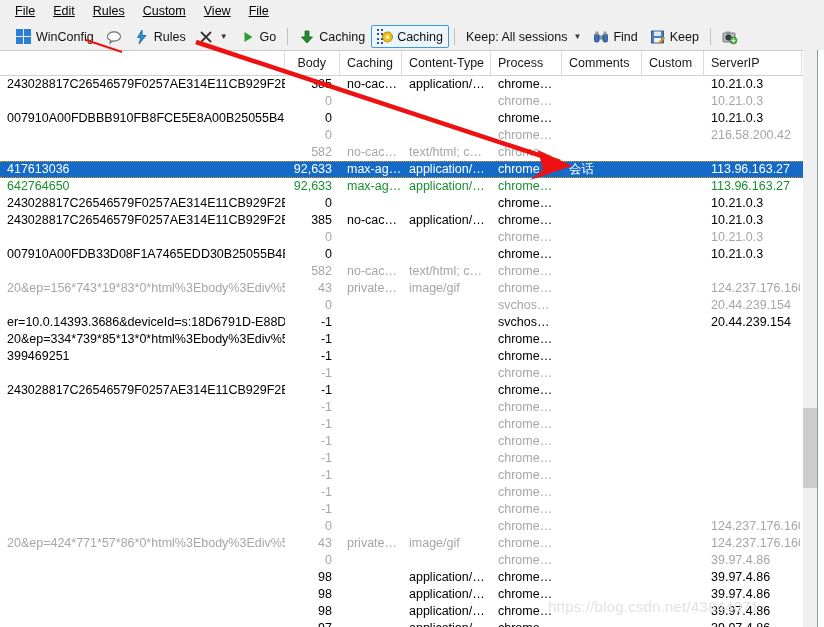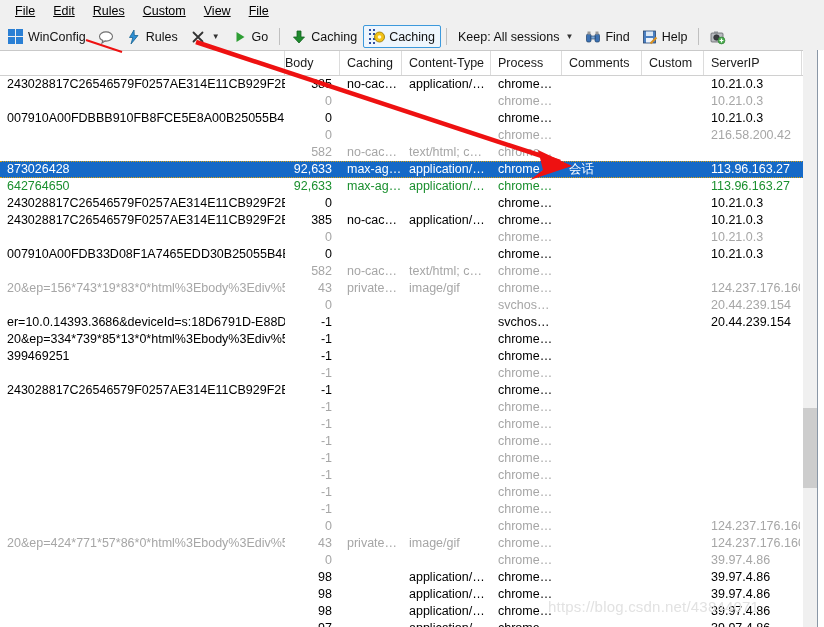--- a/index.html
+++ b/index.html
@@ -23,21 +23,21 @@
   .menu-item{
     padding:2px 9px;font-size:12.5px;color:#000;line-height:16px;cursor:default;
   }
   .menu-item u{text-decoration:underline;}
 
   
   #toolbar{
     height:27px;background:#f0f0f0;
     display:flex;align-items:center;
     border-bottom:1px solid #c9c9c9;
-    padding-left:2px;
+    padding-left:10px;
     overflow:hidden;
     white-space:nowrap;
   }
   .tb-btn{
     display:flex;align-items:center;height:21px;
     padding:0 5px;gap:4px;cursor:default;
     border:1px solid transparent;border-radius:2px;
     font-size:12.5px;color:#111;
   }
   .tb-btn.active{border:1px solid #3c99dc;background:#eef6fd;}
@@ -62,21 +62,21 @@
     font-size:12.5px;color:#1a1a1a;
   }
   .col{
     height:24px;line-height:24px;
     border-right:1px solid #dcdcdc;
     box-sizing:border-box;
     padding-left:7px;
     overflow:hidden;white-space:nowrap;
     cursor:default;
   }
-  .col.num{padding-right:4px;padding-left:0;}
+  .col.num{text-align:right;padding-right:13px;padding-left:0;}
   #head-scroll-cap{
     position:absolute;right:0;top:0;width:22px;height:24px;
     background:#fff;border-left:1px solid #dcdcdc;
     display:flex;align-items:center;justify-content:center;
   }
 
   
   #grid{
     position:absolute;left:0;top:76px;right:0;bottom:0;
     background:#fff;overflow:hidden;
@@ -236,21 +236,21 @@
 
   <div class="tb-btn">
     <span class="tb-ico">
       <svg width="16" height="16" viewBox="0 0 16 16">
           <rect x="1.5" y="2" width="12" height="12" fill="#4a7fc1" stroke="#27456e" stroke-width=".8"></rect>
           <rect x="4" y="2.5" width="7" height="4.5" fill="#dce8f5"></rect>
           <rect x="4" y="9" width="7" height="4.5" fill="#eef3f9"></rect>
           <path d="M8.5 14.5 L14.5 8.5" stroke="#d89020" stroke-width="2.2"></path>
         </svg>
     </span>
-    <span>Help</span>
+    <span>Keep</span>
   </div>
 
   <div class="tb-sep"></div>
 
   <div class="tb-btn">
     <span class="tb-ico">
       <svg width="16" height="16" viewBox="0 0 16 16">
           <rect x="1" y="4" width="12" height="9" rx="1" fill="#b9bcc0" stroke="#5f6367" stroke-width=".8"></rect>
           <rect x="4" y="2.5" width="4" height="2" fill="#8b8f93"></rect>
           <circle cx="6.5" cy="8.5" r="2.8" fill="#3a3d40" stroke="#23262a" stroke-width=".6"></circle>
@@ -321,21 +321,21 @@
       <div class="cell c-gray" style="width: 285px; flex: 0 0 285px;"></div>
       <div class="cell num c-gray" style="width: 55px; flex: 0 0 55px;">582</div>
       <div class="cell c-gray" style="width: 62px; flex: 0 0 62px;">no-cac…</div>
       <div class="cell c-gray" style="width: 89px; flex: 0 0 89px;">text/html; c…</div>
       <div class="cell c-gray" style="width: 71px; flex: 0 0 71px;">chrome…</div>
       <div class="cell c-gray" style="width: 80px; flex: 0 0 80px;"></div>
       <div class="cell c-gray" style="width: 62px; flex: 0 0 62px;"></div>
       <div class="cell c-gray" style="width: 96px; flex: 0 0 96px;"></div>
     </div>
     <div class="row sel">
-      <div class="cell c-white" style="width: 285px; flex: 0 0 285px;">873026428</div>
+      <div class="cell c-white" style="width: 285px; flex: 0 0 285px;">417613036</div>
       <div class="cell num c-white" style="width: 55px; flex: 0 0 55px;">92,633</div>
       <div class="cell c-white" style="width: 62px; flex: 0 0 62px;">max-ag…</div>
       <div class="cell c-white" style="width: 89px; flex: 0 0 89px;">application/…</div>
       <div class="cell c-white" style="width: 71px; flex: 0 0 71px;">chrome…</div>
       <div class="cell c-white" style="width: 80px; flex: 0 0 80px;">会话</div>
       <div class="cell c-white" style="width: 62px; flex: 0 0 62px;"></div>
       <div class="cell c-white" style="width: 96px; flex: 0 0 96px;">113.96.163.27</div>
       <span class="row-ico"><svg width="12" height="12" viewBox="0 0 12 12">
           <path d="M1 3 H11 M2 5.5 H10 M3 8 H9" stroke="#fff" stroke-width="1.1"></path>
           <path d="M6 1 L8 3 H4 Z" fill="#fff"></path>

